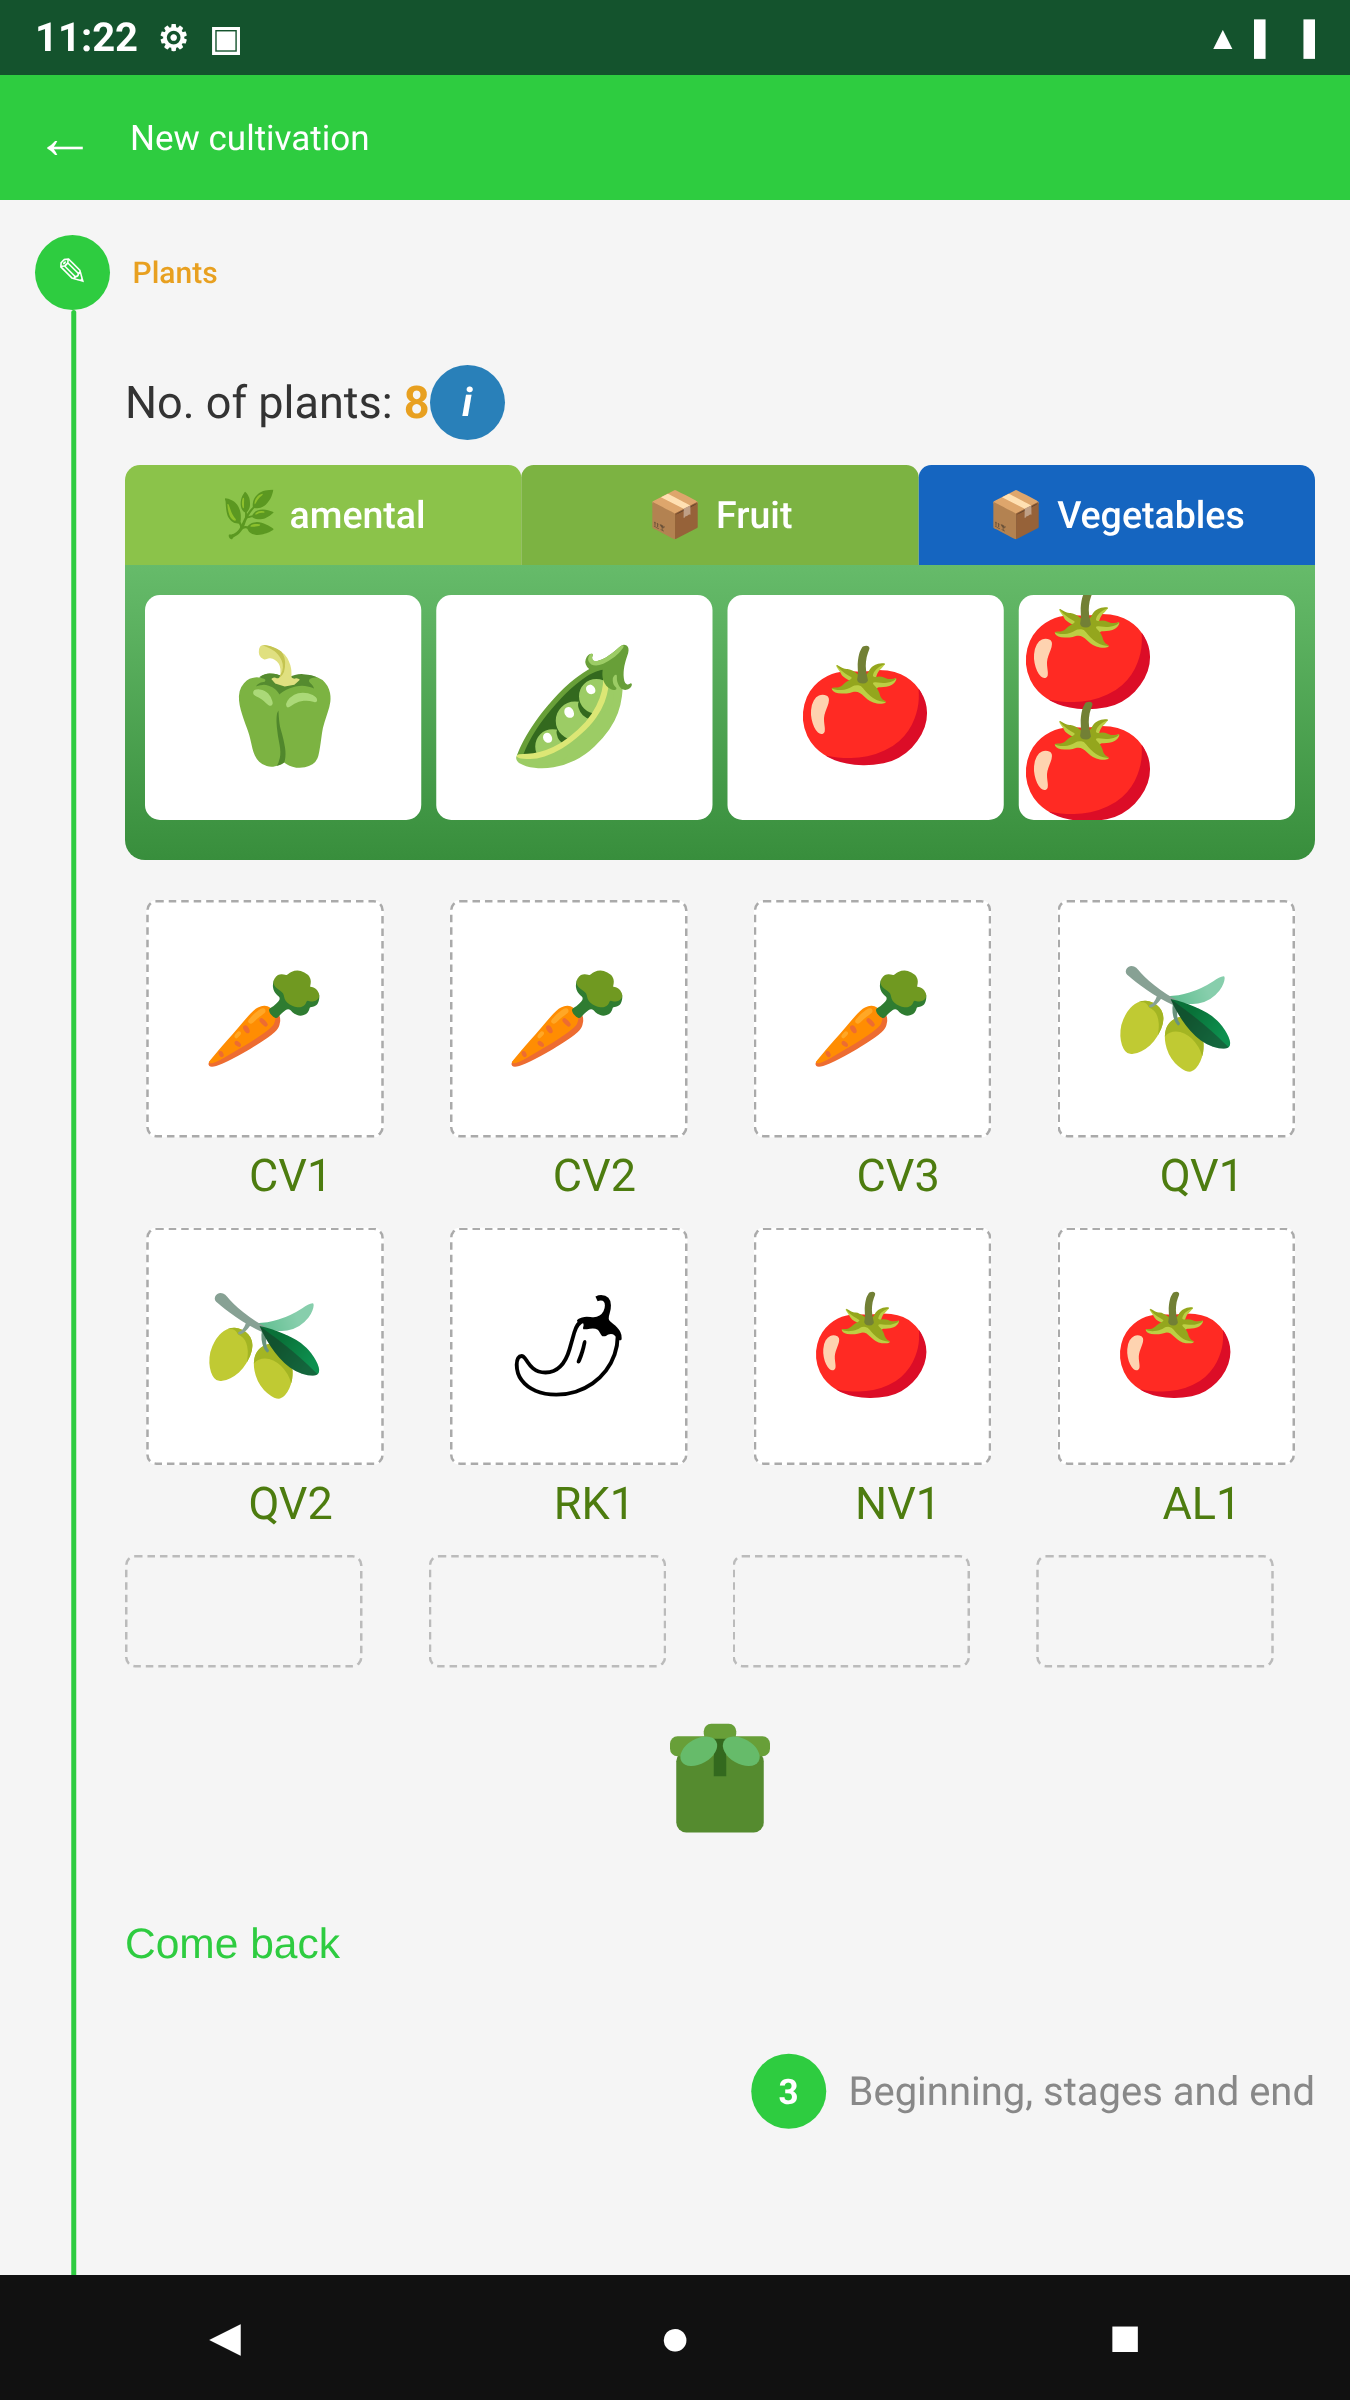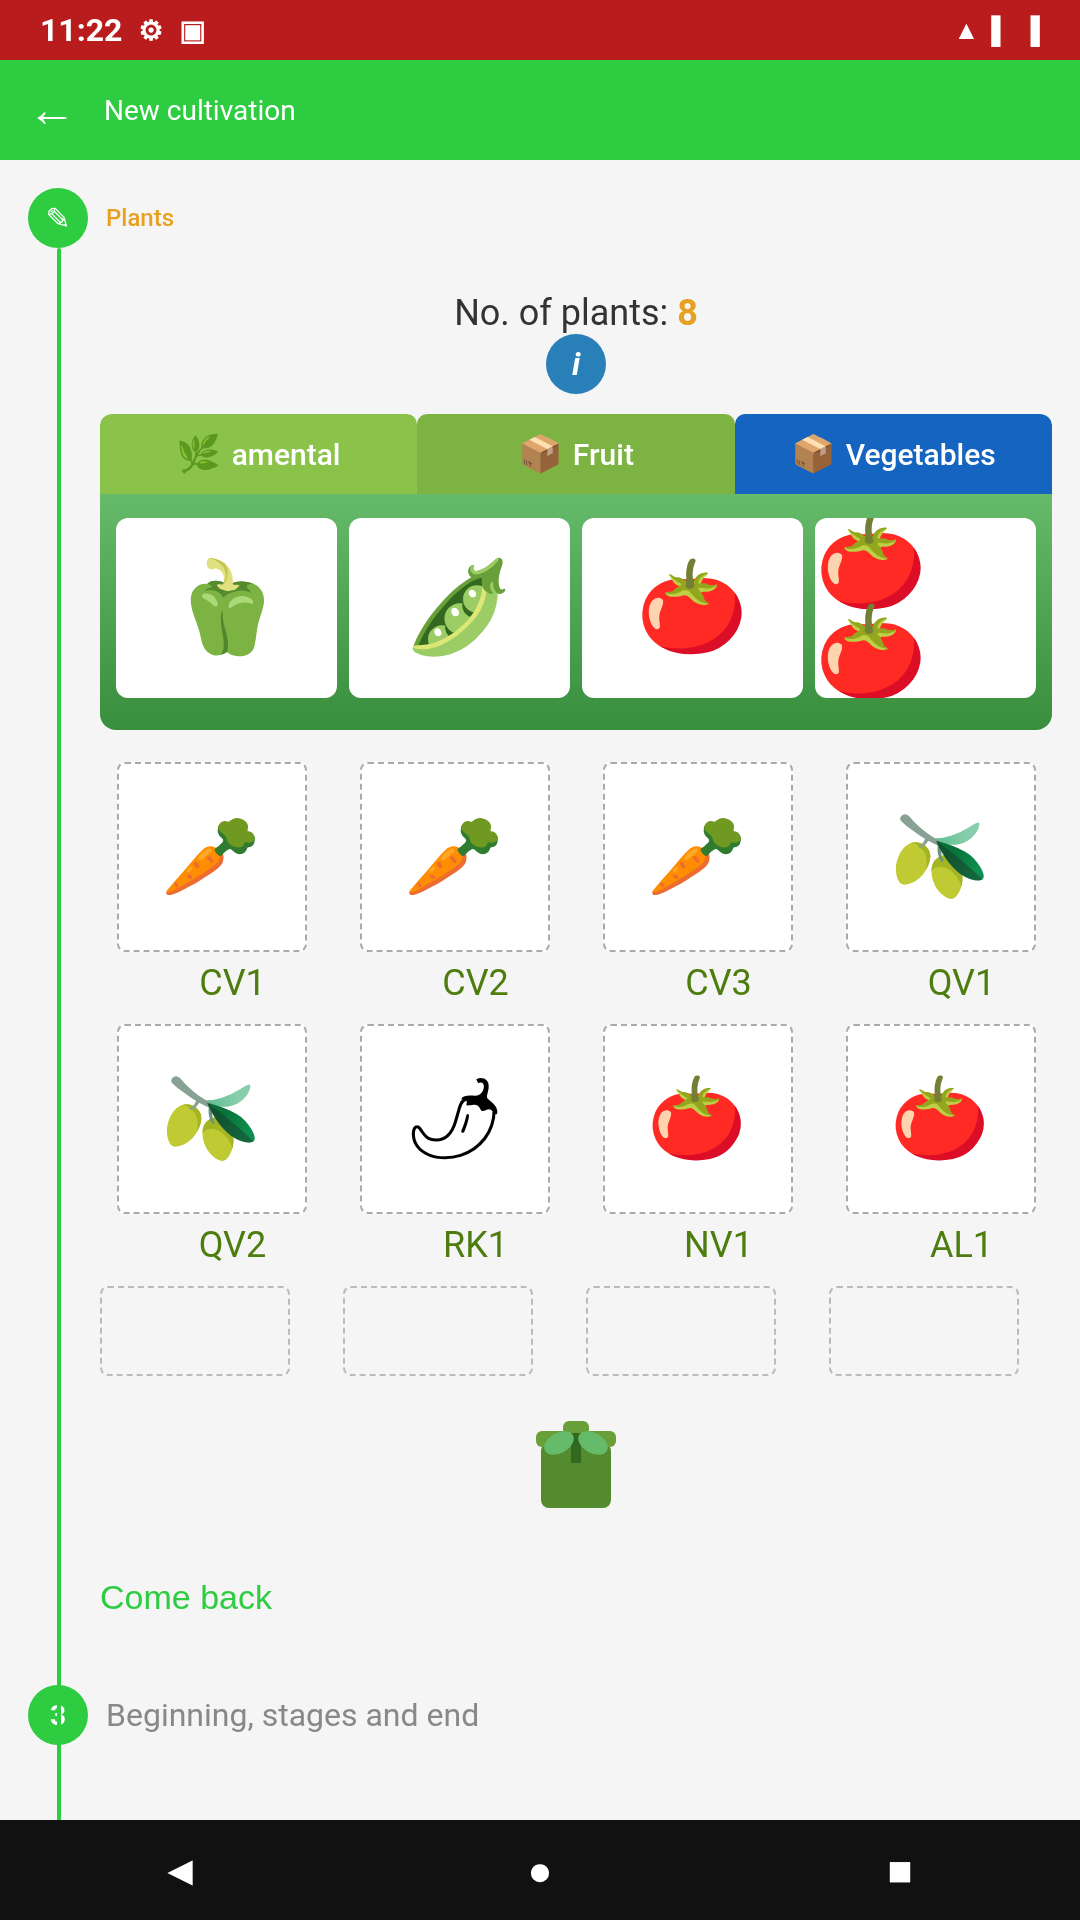--- a/index.html
+++ b/index.html
@@ -10,25 +10,25 @@
       background: #f0f0f0;
       font-family: 'Roboto', Arial, sans-serif;
       position: relative;
       overflow-x: hidden;
     }
 
     
     .status-bar {
       width: 100%;
       height: 60px;
-      background: #b91c1c;
+      background: #14532d;
       display: flex;
       align-items: center;
       justify-content: space-between;
-      padding: 0 40px;
+      padding: 0 28px;
     }
     .status-bar-left {
       display: flex;
       align-items: center;
       gap: 16px;
       color: white;
       font-size: 32px;
       font-weight: bold;
     }
     .status-bar-right {
@@ -110,21 +110,20 @@
     .section-body {
       margin: 0 28px 0 100px;
       padding-top: 24px;
     }
 
     
     .plants-count-row {
       display: flex;
       align-items: center;
       padding: 20px 0;
-      flex-direction: column;
     }
     .plants-count-text {
       font-size: 36px;
       color: #333;
       font-weight: 400;
     }
     .plants-count-number {
       color: #e8a020;
       font-weight: bold;
     }
@@ -499,21 +498,21 @@
         </svg>
       </div>
     </div>
 
     <div class="action-row">
       <button class="btn-come-back">Come back</button>
     </div>
 
   </div>
 
-  <div style="display:flex; align-items:center; gap:18px; padding: 20px 28px; margin-bottom: 80px;">
+  <div style="display:flex; align-items:center; gap:18px; padding: 20px 28px; margin-bottom: 80px; justify-content: flex-end;">
     <div class="next-step-circle">
       <span>3</span>
     </div>
     <span class="next-step-text">Beginning, stages and end</span>
   </div>
 
 </div>
 
 <div class="bottom-nav">
   <div class="nav-btn">◄</div>

